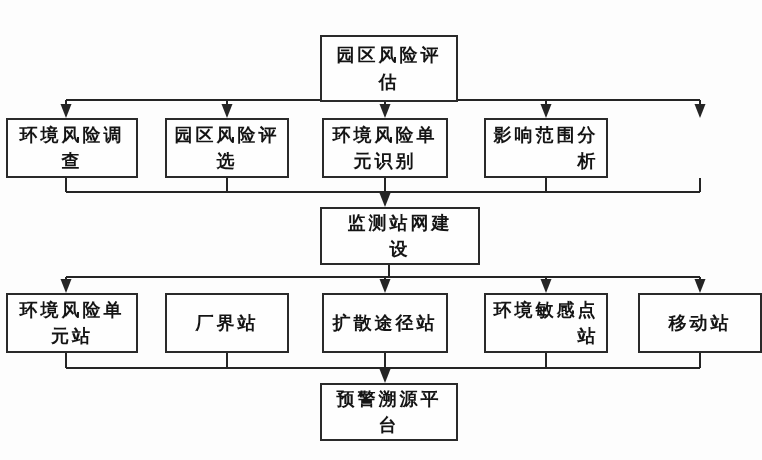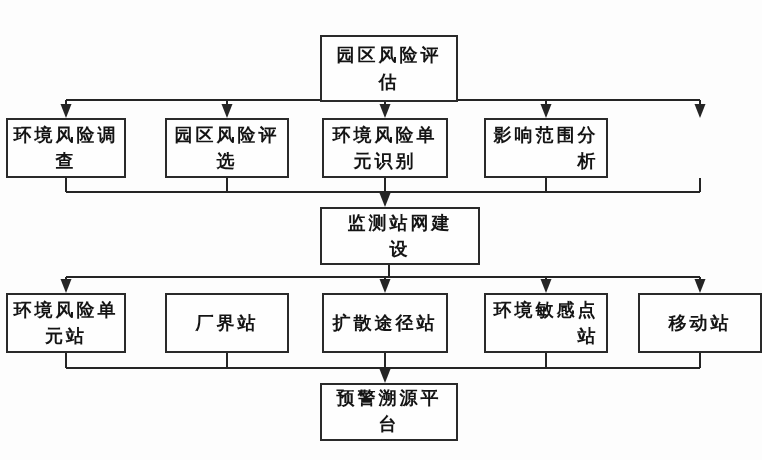--- a/index.html
+++ b/index.html
@@ -36,24 +36,24 @@
     text-align: center;
     white-space: pre-line;
     font-size: 18px;
     font-weight: bold;
     letter-spacing: 3px;
     line-height: 1.45;
     color: #141414;
   }
   .n-top    { left: 320px; top: 28px;  width: 138px; height: 67px; margin-top: 7px; }
   .n-mid    { left: 320px; top: 207px; width: 160px; height: 58px; }
-  .n-bottom { left: 320px; top: 383px; width: 138px; height: 58px; font-family: Liberation Mono, monospace; }
+  .n-bottom { left: 320px; top: 383px; width: 138px; height: 58px; }
   .r2 { top: 118px; height: 60px; }
   .r3 { top: 293px; height: 60px; }
-  .c1 { left: 6px;   width: 120px; }
+  .c1 { left: 6px;   width: 132px; }
   .c2 { left: 165px; width: 124px; }
   .c3 { left: 322px; width: 126px; }
   .c4 { left: 484px; width: 124px; text-align: right; }
   .c5 { left: 638px; width: 124px; }
 </style>
 </head>
 <body>
 
 <div class="stage">
 

